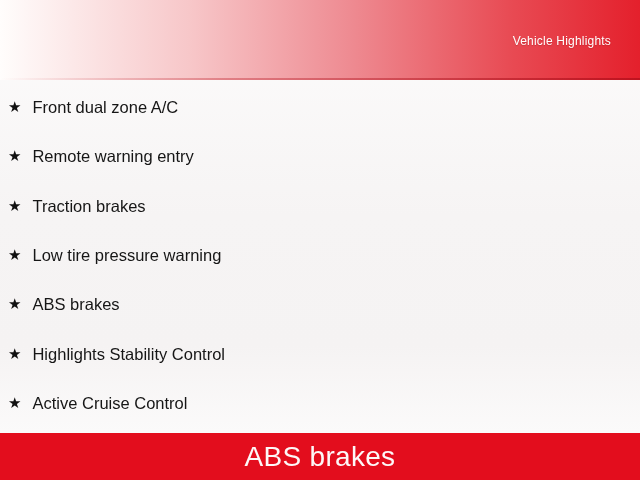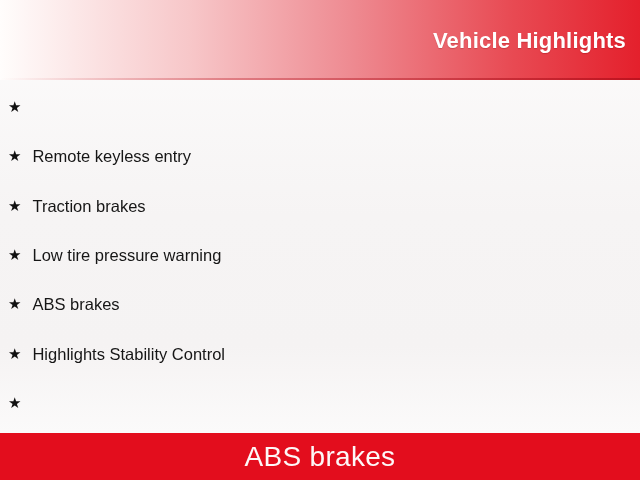--- a/index.html
+++ b/index.html
@@ -33,24 +33,24 @@
     content: "";
     position: absolute;
     left: 0;
     bottom: 0;
     width: 100%;
     height: 2px;
     background: linear-gradient(90deg, rgba(200,60,70,0) 0%, rgba(186,20,32,0.35) 35%, rgba(160,8,20,0.55) 100%);
   }
   .header-title {
     color: #ffffff;
-    font-size: 22px;
-    font-weight: bold;
+    font-size: 12px;
+    font-weight: normal;
     letter-spacing: 0.2px;
-    margin-right: 14px;
+    margin-right: 29px;
     margin-top: 2px;
     text-shadow: 0 1px 1px rgba(120,0,8,0.25);
   }
 
   
   .feature-list {
     position: absolute;
     top: 80px;
     left: 0;
     width: 640px;
@@ -100,43 +100,45 @@
 
 <div class="slide">
 
   <div class="header">
     <div class="header-title">Vehicle Highlights</div>
   </div>
 
   <ul class="feature-list">
     <li class="feature-item">
       <span class="star-icon">★</span>
+      <span>Front dual zone A/C</span>
     </li>
     <li class="feature-item">
       <span class="star-icon">★</span>
-      <span>Remote keyless entry</span>
+      <span>Remote warning entry</span>
     </li>
     <li class="feature-item">
       <span class="star-icon">★</span>
       <span>Traction brakes</span>
     </li>
     <li class="feature-item">
       <span class="star-icon">★</span>
       <span>Low tire pressure warning</span>
     </li>
     <li class="feature-item">
       <span class="star-icon">★</span>
       <span>ABS brakes</span>
     </li>
     <li class="feature-item">
       <span class="star-icon">★</span>
       <span>Highlights Stability Control</span>
     </li>
     <li class="feature-item">
       <span class="star-icon">★</span>
+      <span>Active Cruise Control</span>
     </li>
   </ul>
 
   <div class="footer-bar">
     <div class="footer-label">ABS brakes</div>
   </div>
 
 </div>
 
 </body></html>

